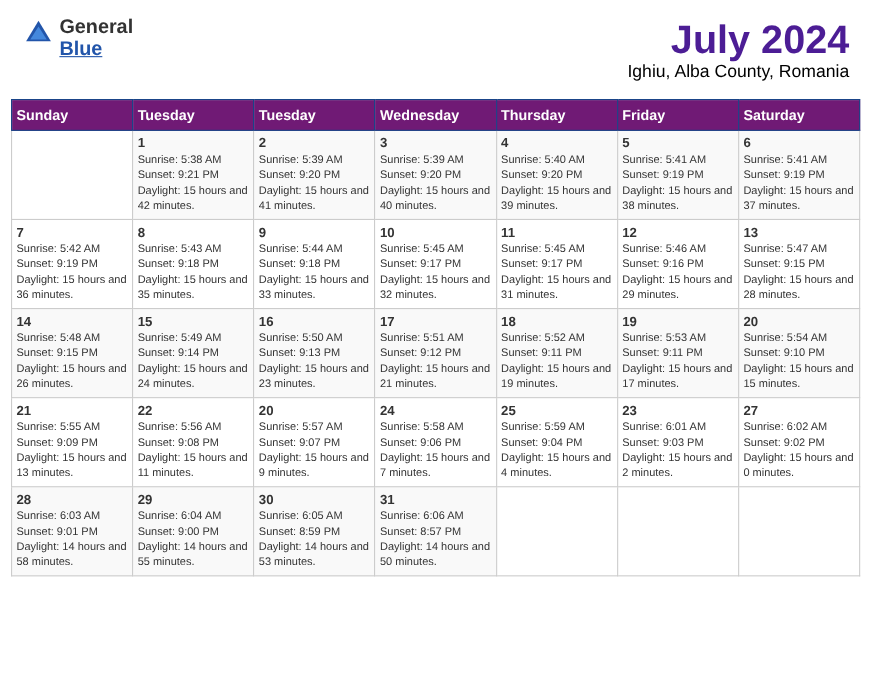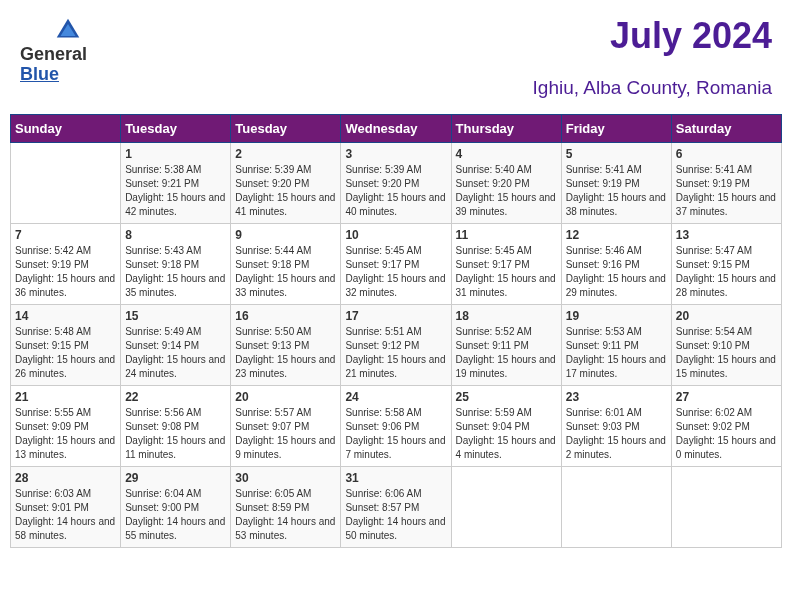--- a/index.html
+++ b/index.html
@@ -12,22 +12,21 @@
     }
     .header-area {
       display: flex;
       justify-content: space-between;
       align-items: flex-start;
       margin-bottom: 10px;
       padding: 5px 10px;
     }
     .logo {
       display: flex;
-      align-items: flex-end;
-      flex-direction: column;
+      align-items: flex-start;
     }
     .logo-text {
       display: flex;
       flex-direction: column;
       line-height: 1.1;
     }
     .logo-general {
       font-size: 18px;
       font-weight: bold;
       color: #333;
@@ -45,23 +44,22 @@
     }
     .title-area {
       text-align: right;
     }
     .month-title {
       font-size: 36px;
       font-weight: bold;
       color: #4c1d95;
     }
     .location-title {
-      font-size: 19px;
-      color: #4c1d95;
-      margin-top: 20px;
+      font-size: 16px;
+      color: #000000;
     }
     .calendar {
       width: 100%;
       border-collapse: collapse;
       font-size: 11px;
     }
     .calendar thead th {
       background: #701a75;
       color: #fff;
       padding: 6px 4px;

